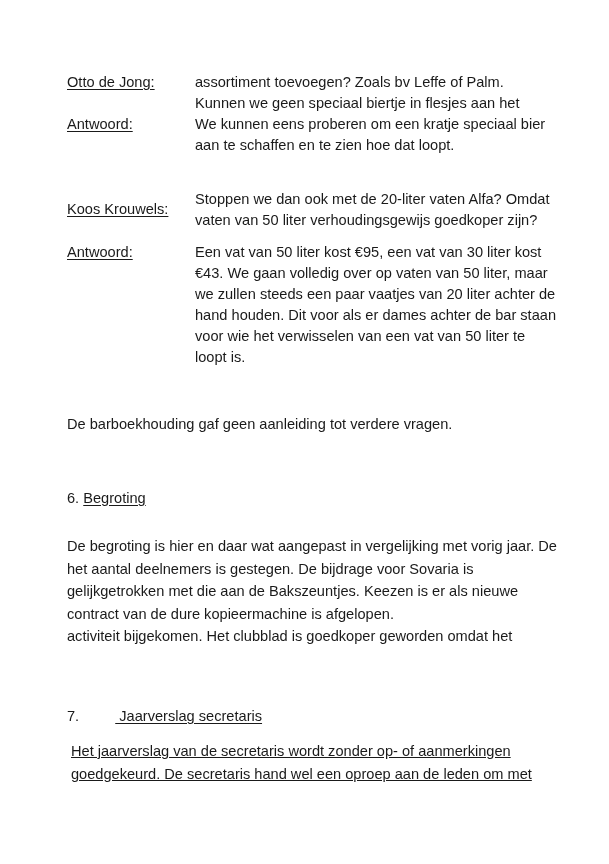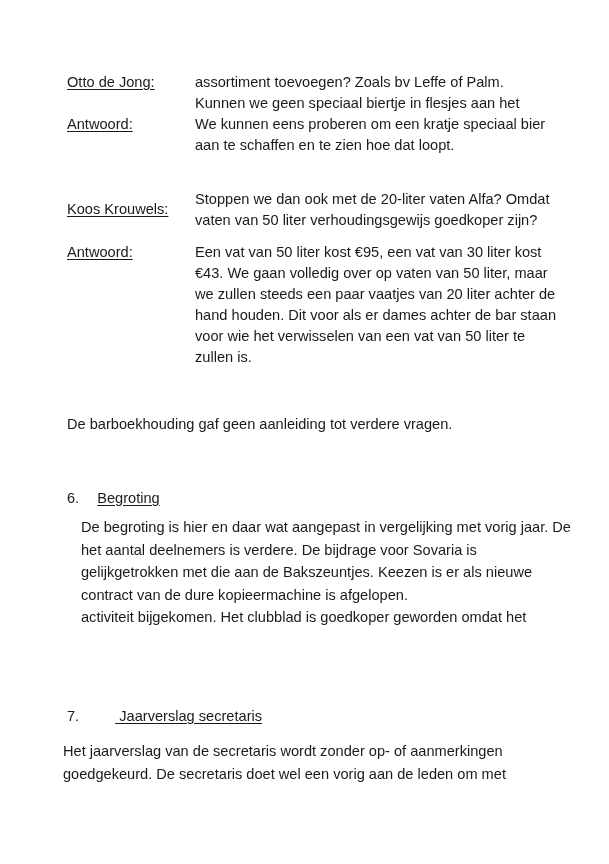--- a/index.html
+++ b/index.html
@@ -28,37 +28,37 @@
   <div class="line">Stoppen we dan ook met de 20-liter vaten Alfa? Omdat</div>
   <div class="line">vaten van 50 liter verhoudingsgewijs goedkoper zijn?</div>
 </div>
 <div class="abs line u" style="left:67px;top:242px;">Antwoord:</div>
 <div class="abs" style="left:195px;top:242px;">
   <div class="line">Een vat van 50 liter kost €95, een vat van 30 liter kost</div>
   <div class="line">€43. We gaan volledig over op vaten van 50 liter, maar</div>
   <div class="line">we zullen steeds een paar vaatjes van 20 liter achter de</div>
   <div class="line">hand houden. Dit voor als er dames achter de bar staan</div>
   <div class="line">voor wie het verwisselen van een vat van 50 liter te</div>
-  <div class="line">zullen is.</div>
+  <div class="line">loopt is.</div>
 </div>
 
 <div class="abs line" style="left:67px;top:414px;">De barboekhouding gaf geen aanleiding tot verdere vragen.</div>
 
 <div class="abs line" style="left:67px;top:488px;">
   <span>6.</span>
-  <span class="u" style="margin-left:14px;">Begroting</span>
+  <span class="u" style="margin-left:0;">Begroting</span>
 </div>
-<div class="abs" style="left:67px;top:516px;margin-left:14px;">
+<div class="abs" style="left:67px;top:535px;">
   <div class="line" style="height:22.5px;line-height:22.5px;">De begroting is hier en daar wat aangepast in vergelijking met vorig jaar. De</div>
-  <div class="line" style="height:22.5px;line-height:22.5px;">het aantal deelnemers is verdere. De bijdrage voor Sovaria is</div>
+  <div class="line" style="height:22.5px;line-height:22.5px;">het aantal deelnemers is gestegen. De bijdrage voor Sovaria is</div>
   <div class="line" style="height:22.5px;line-height:22.5px;">gelijkgetrokken met die aan de Bakszeuntjes. Keezen is er als nieuwe</div>
   <div class="line" style="height:22.5px;line-height:22.5px;">contract van de dure kopieermachine is afgelopen.</div>
   <div class="line" style="height:22.5px;line-height:22.5px;">activiteit bijgekomen. Het clubblad is goedkoper geworden omdat het</div>
 </div>
 
 <div class="abs line" style="left:67px;top:706px;">
   <span>7.</span>
   <span class="u" style="margin-left:32px;white-space:pre;"> Jaarverslag secretaris</span>
 </div>
-<div class="abs" style="left:63px;top:740px;">
+<div class="abs" style="left:71px;top:740px;text-decoration:underline;">
   <div class="line" style="height:22.5px;line-height:22.5px;">Het jaarverslag van de secretaris wordt zonder op- of aanmerkingen</div>
-  <div class="line" style="height:22.5px;line-height:22.5px;">goedgekeurd. De secretaris doet wel een vorig aan de leden om met</div>
+  <div class="line" style="height:22.5px;line-height:22.5px;">goedgekeurd. De secretaris hand wel een oproep aan de leden om met</div>
 </div>
 
 </body></html>

